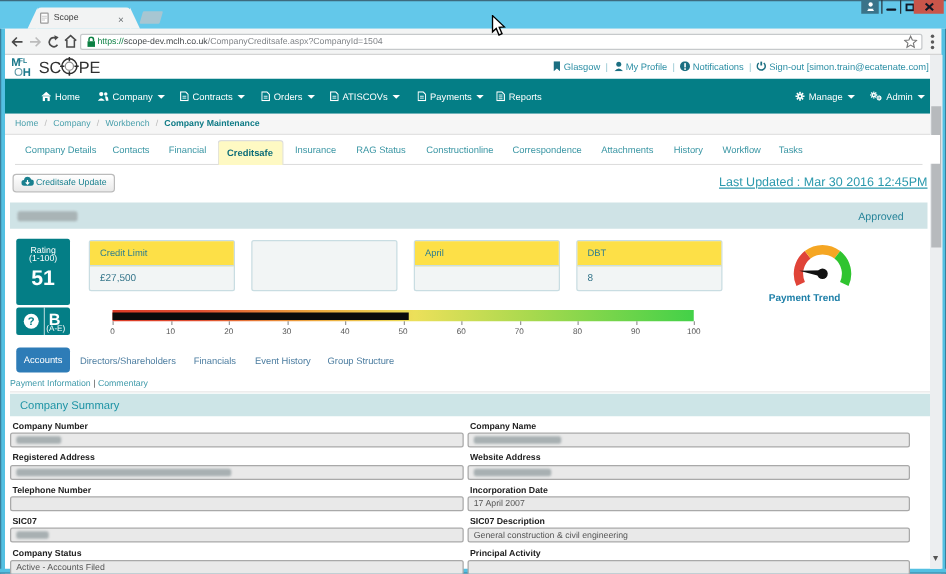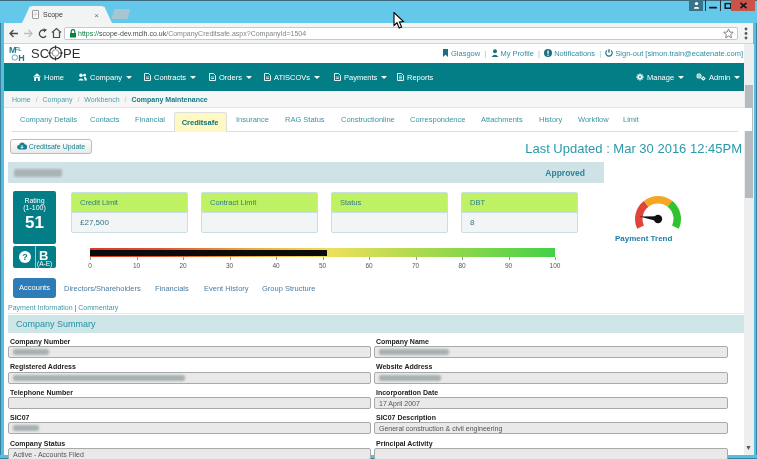--- a/index.html
+++ b/index.html
@@ -63,33 +63,33 @@
   #breadcrumb .sep { color:#b9b9b9; margin:0 3px; }
 
   
   #tabsrow { left:4px; top:108px; width:748px; height:23px; background:#fff; font-size:7.5px; color:#3a96a4; z-index:2;}
   #tabsrow span { position:absolute; top:7px; }
   #activetab { left:169.5px; top:3.5px; width:53px; height:20px; background:#fef9c3; border:1px solid #ddd; border-bottom:0; border-radius:3px 3px 0 0; text-align:center; color:#0d6d79; font-weight:bold; line-height:19px; }
   #tabsline { left:12px; top:131px; width:726px; height:1px; background:#ddd; }
 
   
   #csbtn { left:10px; top:139px; width:82px; height:15px; background:linear-gradient(#ffffff,#e9e9e9); border:1px solid #bbb; border-radius:3px; color:#19808f; font-size:7px; text-align:center; line-height:13px;}
-  #lastupd { right:15px; top:141px; font-size:13px; color:#2b99ad; }
-
-  
-  #companybar { left:8px; top:162px; width:596px; height:21px; background:#cfe3e6;font-weight:bold; }
+  #lastupd { right:15px; top:141px; font-size:10px; color:#2b99ad;text-decoration:underline; }
+
+  
+  #companybar { left:8px; top:162px; width:734px; height:21px; background:#cfe3e6; }
   #companyname { left:6px; top:7px; width:48px; height:8px; background:#a9b4b6; border-radius:2px; filter:blur(1px); }
   #approved { right:19px; top:6px; font-size:8.5px; color:#27849a; }
 
   
   #ratingbox { left:13px; top:191px; width:43px; height:53px; background:#047e86; border-radius:2px; color:#fff; text-align:center;}
   #bbox { left:13px; top:246px; width:43px; height:22px; background:#047e86; border-radius:2px; color:#fff; }
 
   .statbox { position:absolute; top:192px; width:117px; height:41px; border:1px solid #c9dde2; border-radius:2px; background:#f2f5f5; }
-  .stathead { height:20px; background:#bef264; border-bottom:1px solid #c9dde2; color:#2f7e8e; font-size:7.5px; line-height:20px; padding-left:8px;}
+  .stathead { height:20px; background:#fde047; border-bottom:1px solid #c9dde2; color:#2f7e8e; font-size:7.5px; line-height:20px; padding-left:8px;}
   .statval { color:#35758a; font-size:8px; line-height:20px; padding-left:8px;}
 
   
   #gradbar { left:90px; top:248px; width:465px; height:9px; background:linear-gradient(to right,#dc3b27 0%,#e05033 15%,#eda93f 35%,#ece05a 52%,#a8d94e 72%,#43d148 100%); }
   #blackbar { left:90px; top:250px; width:237px; height:6px; background:#0b0b0b; }
   .tick { position:absolute; top:257px; width:1px; height:3px; background:#999; }
   .ticklabel { position:absolute; top:262px; font-size:6.5px; color:#555; transform:translateX(-50%); }
 
   
   #sumbtn { left:13px; top:278px; width:43px; height:20px; background:#2e7cb7; border-radius:3px; color:#fff; font-size:7.5px; text-align:center; line-height:20px; }
@@ -265,21 +265,21 @@
     <span style="left:86px">Contacts</span>
     <span style="left:131px">Financial</span>
     <div id="activetab" style="position:absolute;">Creditsafe</div>
     <span style="left:232px">Insurance</span>
     <span style="left:281px">RAG Status</span>
     <span style="left:337px">Constructionline</span>
     <span style="left:406px">Correspondence</span>
     <span style="left:477px">Attachments</span>
     <span style="left:535px">History</span>
     <span style="left:574px">Workflow</span>
-    <span style="left:619px">Limit</span>
+    <span style="left:619px">Tasks</span>
   </div>
   <div class="abs" id="tabsline"></div>
 
   <div class="abs" id="csbtn"><svg width="10" height="8" viewBox="0 0 10 8" style="vertical-align:-1px;margin-right:2px">
       <path d="M2.5 7.5 a2.3 2.3 0 0 1 -0.3 -4.6 a3 3 0 0 1 5.8 -0.4 a2 2 0 0 1 -0.3 5 z" fill="#19808f"></path>
       <path d="M5 3 V6 M3.6 4.8 L5 6.3 L6.4 4.8" stroke="#fff" stroke-width="0.9" fill="none"></path>
     </svg>Creditsafe Update</div>
   <div class="abs" id="lastupd">Last Updated : Mar 30 2016 12:45PM</div>
 
   <div class="abs" id="companybar">
@@ -297,24 +297,23 @@
     <div style="position:absolute;left:21.5px;top:0;width:1px;height:22px;background:rgba(255,255,255,0.6)"></div>
     <div style="position:absolute;left:26px;top:2px;font-size:13px;font-weight:bold">B</div>
     <div style="position:absolute;left:24px;top:14px;font-size:6.5px">(A-E)</div>
   </div>
 
   <div class="statbox" style="left:71px">
     <div class="stathead">Credit Limit</div>
     <div class="statval">£27,500</div>
   </div>
   <div class="statbox" style="left:201px">
-    <div class="stathead">Contract Limit</div>
   </div>
   <div class="statbox" style="left:331px">
-    <div class="stathead">Status</div>
+    <div class="stathead">April</div>
   </div>
   <div class="statbox" style="left:461px">
     <div class="stathead">DBT</div>
     <div class="statval">8</div>
   </div>
 
   <svg class="abs" style="left:632px;top:193px" width="52" height="52" viewBox="0 0 52 52">
     <g>
       <path d="M 5.16 35.72 A 23 23 0 0 1 11.84 7.88 L 16.45 13.79 A 15.5 15.5 0 0 0 11.95 32.55 z" fill="#e04438"></path>
       <path d="M 11.84 7.88 A 23 23 0 0 1 40.16 7.87 L 35.54 13.79 A 15.5 15.5 0 0 0 16.45 13.79 z" fill="#f5a623"></path>

